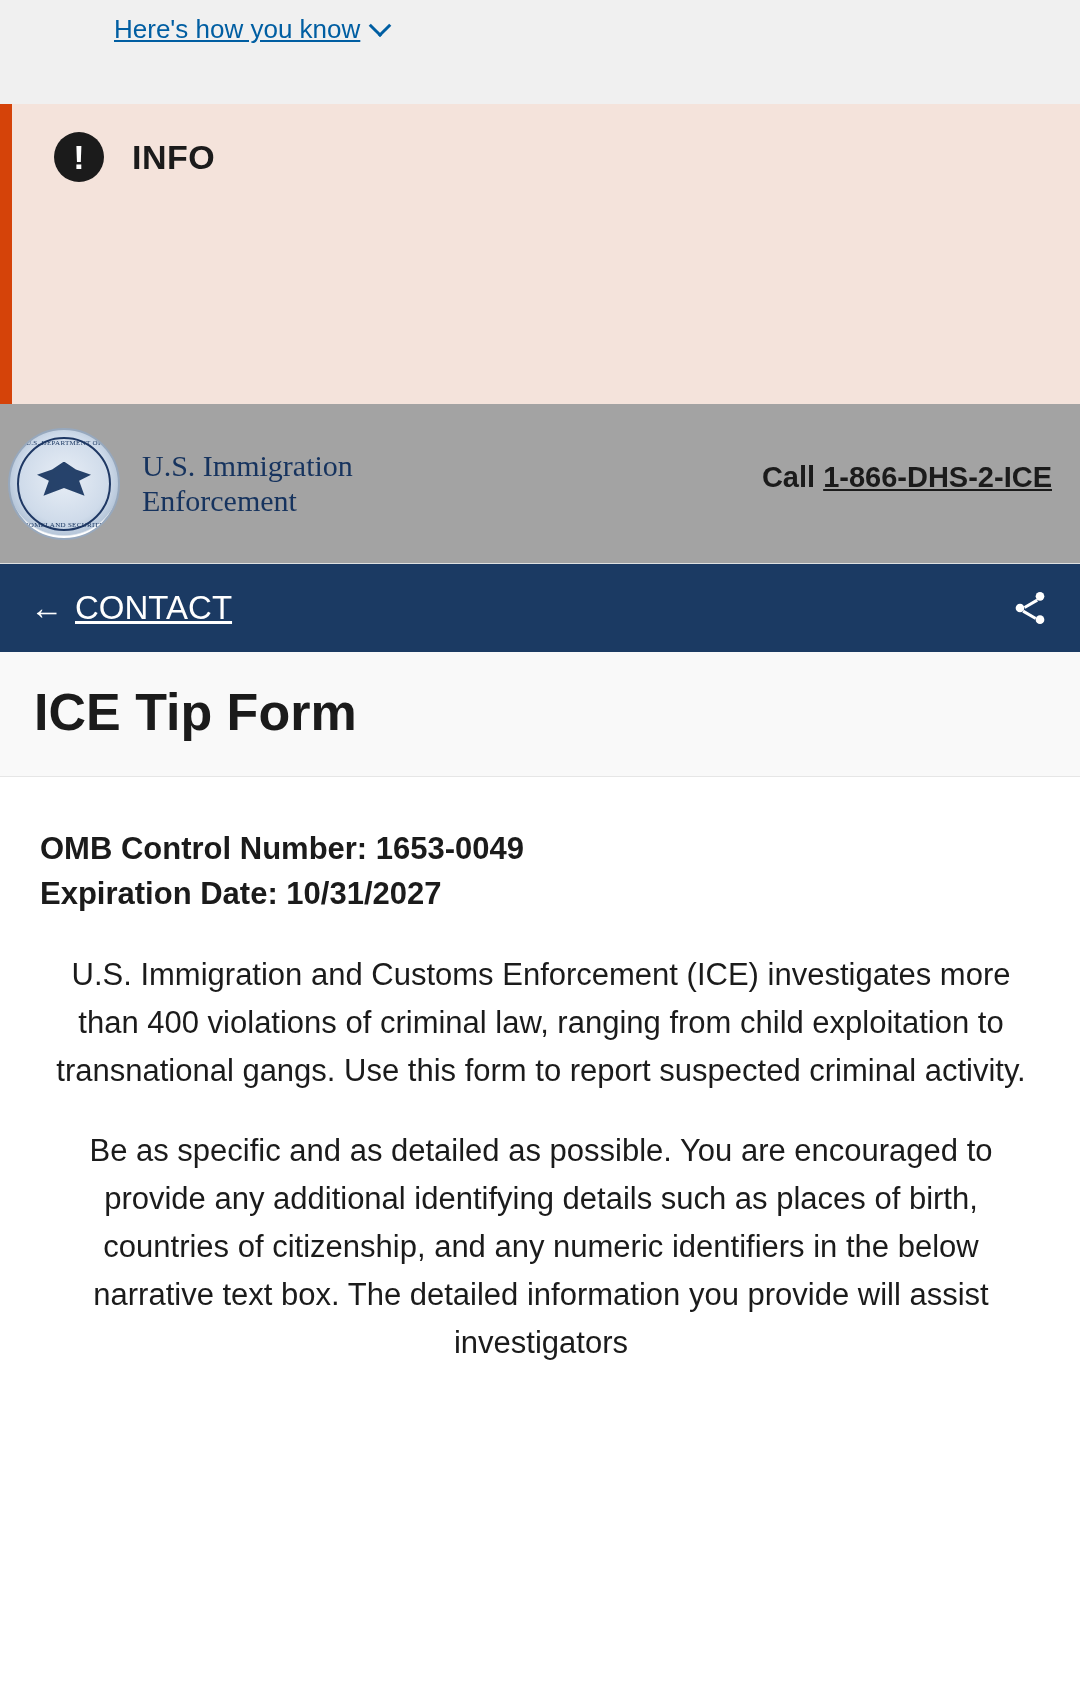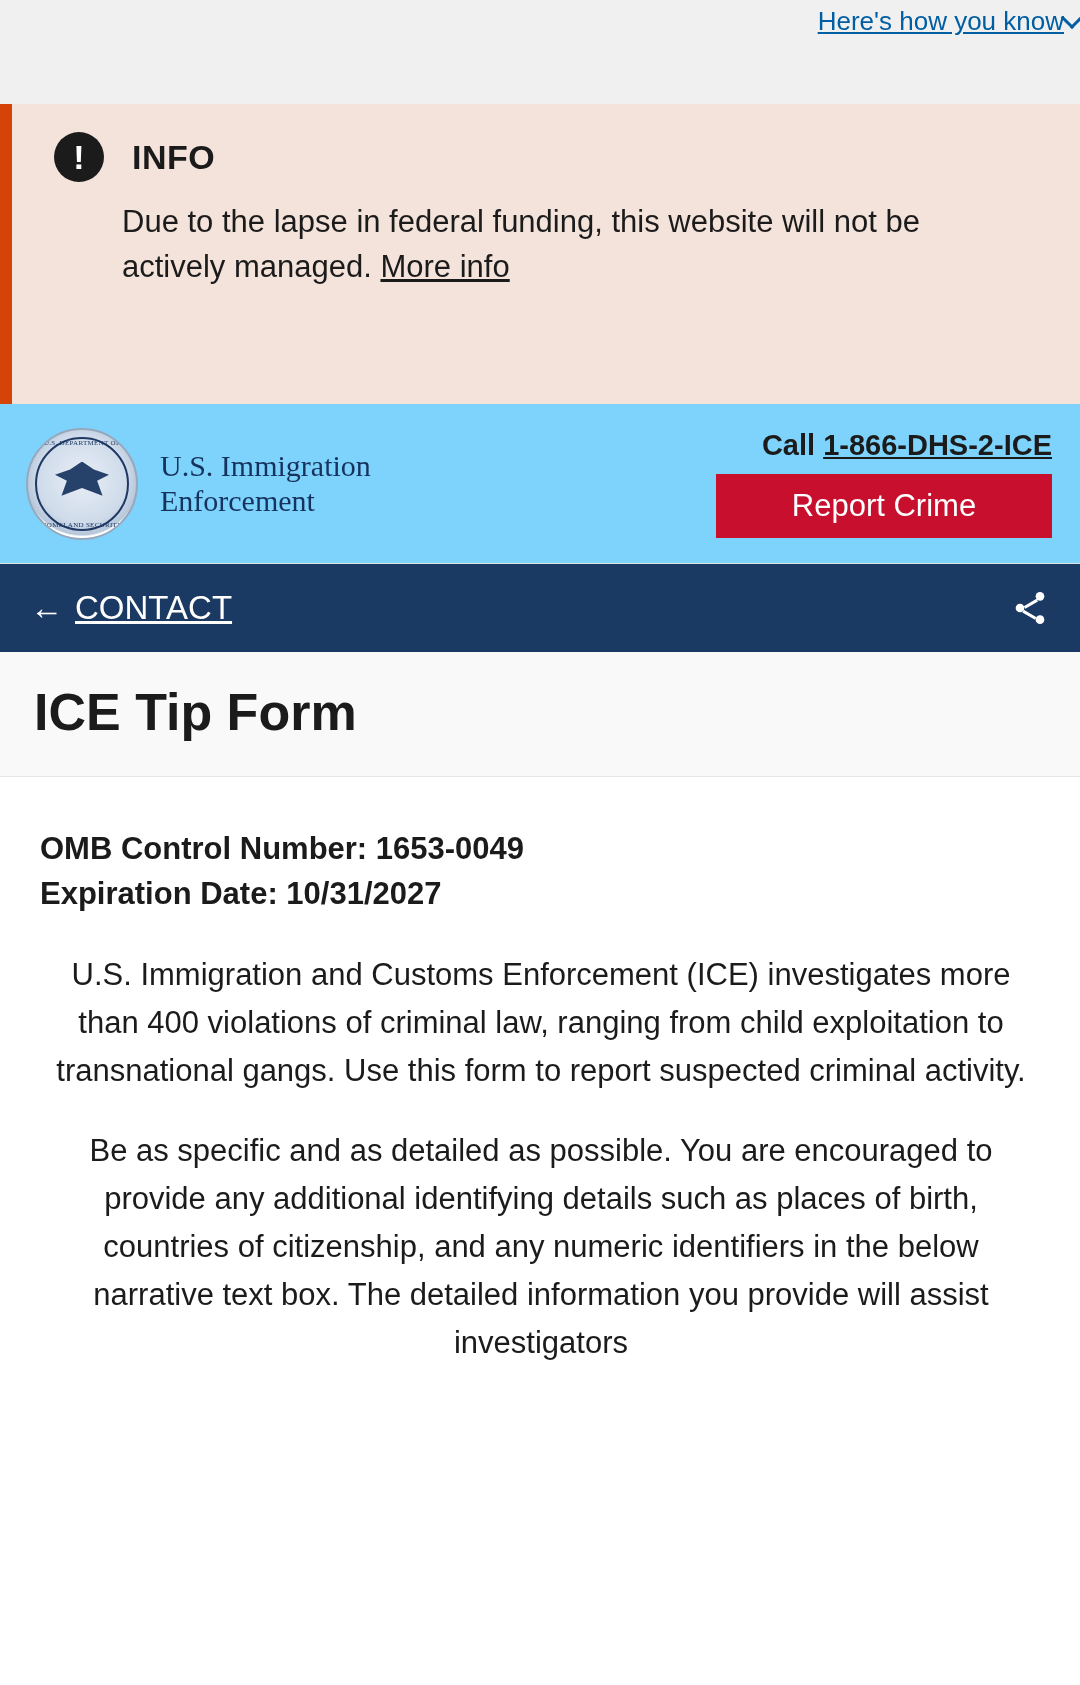--- a/index.html
+++ b/index.html
@@ -51,24 +51,24 @@
     background-size: 3.1px 3.1px;
   }
   .banner-text {
     font-size: 25px;
     line-height: 1.25;
     padding-left: 22px;
     color: #1b1b1b;
   }
   .banner-howto {
     padding-left: 114px;
-    margin-top: 0;
-    display: flex;
-    align-items: center;
-    justify-content: flex-end;
+    margin-top: 8px;
+    display: flex;
+    align-items: center;
+    gap: 12px;
   }
   .banner-howto a {
     font-size: 26px;
     color: #005ea2;
     text-decoration: underline;
   }
   .chev {
     display: inline-block;
     width: 16px; height: 16px;
     border-right: 3px solid #005ea2;
@@ -110,25 +110,25 @@
   .alert-body {
     font-size: 31px;
     line-height: 1.45;
     padding-left: 68px;
     padding-right: 60px;
   }
   .alert-body a { color: #1b1b1b; text-decoration: underline; }
 
   
   .ice-header {
-    background: #7dd3fc;
+    background: #a3a3a3;
     display: flex;
     align-items: center;
     justify-content: space-between;
-    padding: 22px 28px 22px 26px;
+    padding: 22px 28px 22px 8px;
     border-bottom: 1px solid #dfe1e2;
     min-height: 160px;
   }
   .brand { display: flex; align-items: center; gap: 22px; }
   .seal {
     width: 112px; height: 112px;
     border-radius: 50%;
     flex: none;
     background:
       radial-gradient(circle at 50% 45%, #e8eef6 0%, #cfdbea 55%, #b7c7da 70%, #ffffff 72%, #ffffff 100%);
@@ -245,41 +245,37 @@
     <a href="#">Here's how you know</a>
     <span class="chev"></span>
   </div>
 </div>
 
 <div class="alert">
   <div class="alert-head">
     <span class="alert-icon">!</span>
     <span class="alert-title">INFO</span>
   </div>
-  <div class="alert-body">
-    <span>Due to the lapse in federal funding, this website will not be actively managed. </span><a href="#">More info</a>
-  </div>
 </div>
 
 <div class="ice-header">
   <div class="brand">
     <span class="seal">
       <span class="ring"></span>
       <span class="topword">U.S. DEPARTMENT OF</span>
       <span class="eagle"></span>
       <span class="botword">HOMELAND SECURITY</span>
     </span>
     <span class="brand-text">
       <div>U.S. Immigration</div>
       <div>Enforcement</div>
     </span>
   </div>
   <div class="header-right">
     <div class="call-line"><span>Call </span><a href="#">1-866-DHS-2-ICE</a></div>
-    <button class="report-btn">Report Crime</button>
   </div>
 </div>
 
 <div class="contact-bar">
   <div class="contact-left">
     <span class="arrow">←</span>
     <a href="#">CONTACT</a>
   </div>
   <span class="share-icon">
     <svg width="40" height="40" viewBox="0 0 24 24" fill="#ffffff" aria-hidden="true">

